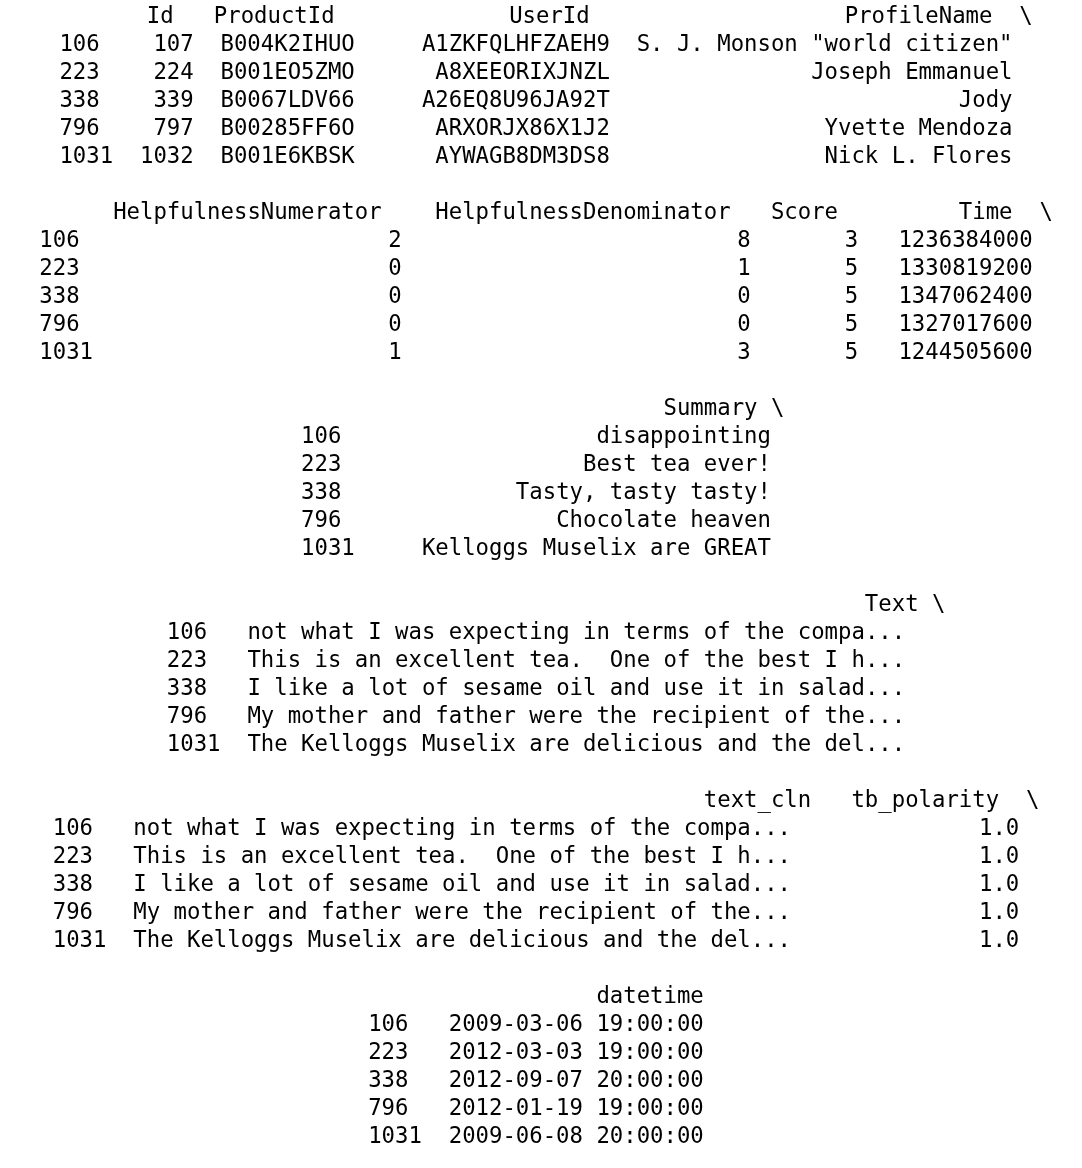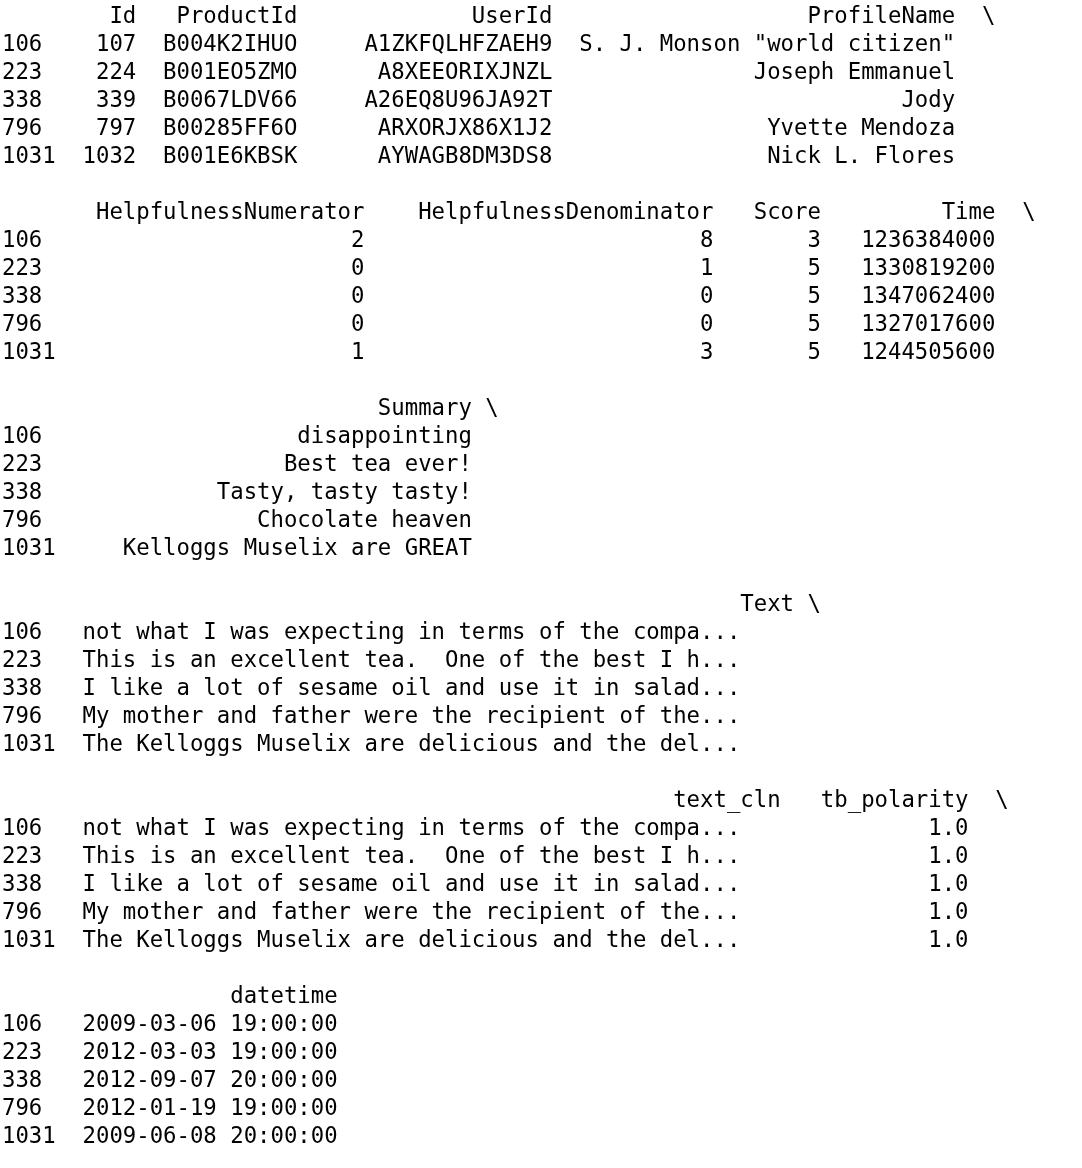--- a/index.html
+++ b/index.html
@@ -15,20 +15,21 @@
     font-family: "DejaVu Sans Mono", monospace;
     font-size: 22.3px;
     line-height: 28px;
     color: #000000;
     white-space: pre;
     padding: 1px 0 0 2px;
     font-weight: normal;
   }
   .df-block {
     margin: 0 12px 28px 0; 
+    text-align: center;
   }
   .df-line {
     height: 28px;
   }
 </style>
 </head>
 <body>
 
 <div class="console" id="console-root"><div class="df-block"><div class="df-line">        Id   ProductId             UserId                   ProfileName  \</div><div class="df-line">106    107  B004K2IHUO     A1ZKFQLHFZAEH9  S. J. Monson "world citizen"</div><div class="df-line">223    224  B001EO5ZMO      A8XEEORIXJNZL               Joseph Emmanuel</div><div class="df-line">338    339  B0067LDV66     A26EQ8U96JA92T                          Jody</div><div class="df-line">796    797  B00285FF6O      ARXORJX86X1J2                Yvette Mendoza</div><div class="df-line">1031  1032  B001E6KBSK      AYWAGB8DM3DS8                Nick L. Flores</div></div><div class="df-block"><div class="df-line">       HelpfulnessNumerator    HelpfulnessDenominator   Score         Time  \</div><div class="df-line">106                       2                         8       3   1236384000</div><div class="df-line">223                       0                         1       5   1330819200</div><div class="df-line">338                       0                         0       5   1347062400</div><div class="df-line">796                       0                         0       5   1327017600</div><div class="df-line">1031                      1                         3       5   1244505600</div></div><div class="df-block"><div class="df-line">                            Summary \</div><div class="df-line">106                   disappointing</div><div class="df-line">223                  Best tea ever!</div><div class="df-line">338             Tasty, tasty tasty!</div><div class="df-line">796                Chocolate heaven</div><div class="df-line">1031     Kelloggs Muselix are GREAT</div></div><div class="df-block"><div class="df-line">                                                       Text \</div><div class="df-line">106   not what I was expecting in terms of the compa...</div><div class="df-line">223   This is an excellent tea.  One of the best I h...</div><div class="df-line">338   I like a lot of sesame oil and use it in salad...</div><div class="df-line">796   My mother and father were the recipient of the...</div><div class="df-line">1031  The Kelloggs Muselix are delicious and the del...</div></div><div class="df-block"><div class="df-line">                                                  text_cln   tb_polarity  \</div><div class="df-line">106   not what I was expecting in terms of the compa...              1.0</div><div class="df-line">223   This is an excellent tea.  One of the best I h...              1.0</div><div class="df-line">338   I like a lot of sesame oil and use it in salad...              1.0</div><div class="df-line">796   My mother and father were the recipient of the...              1.0</div><div class="df-line">1031  The Kelloggs Muselix are delicious and the del...              1.0</div></div><div class="df-block"><div class="df-line">                 datetime</div><div class="df-line">106   2009-03-06 19:00:00</div><div class="df-line">223   2012-03-03 19:00:00</div><div class="df-line">338   2012-09-07 20:00:00</div><div class="df-line">796   2012-01-19 19:00:00</div><div class="df-line">1031  2009-06-08 20:00:00</div></div></div>
 

